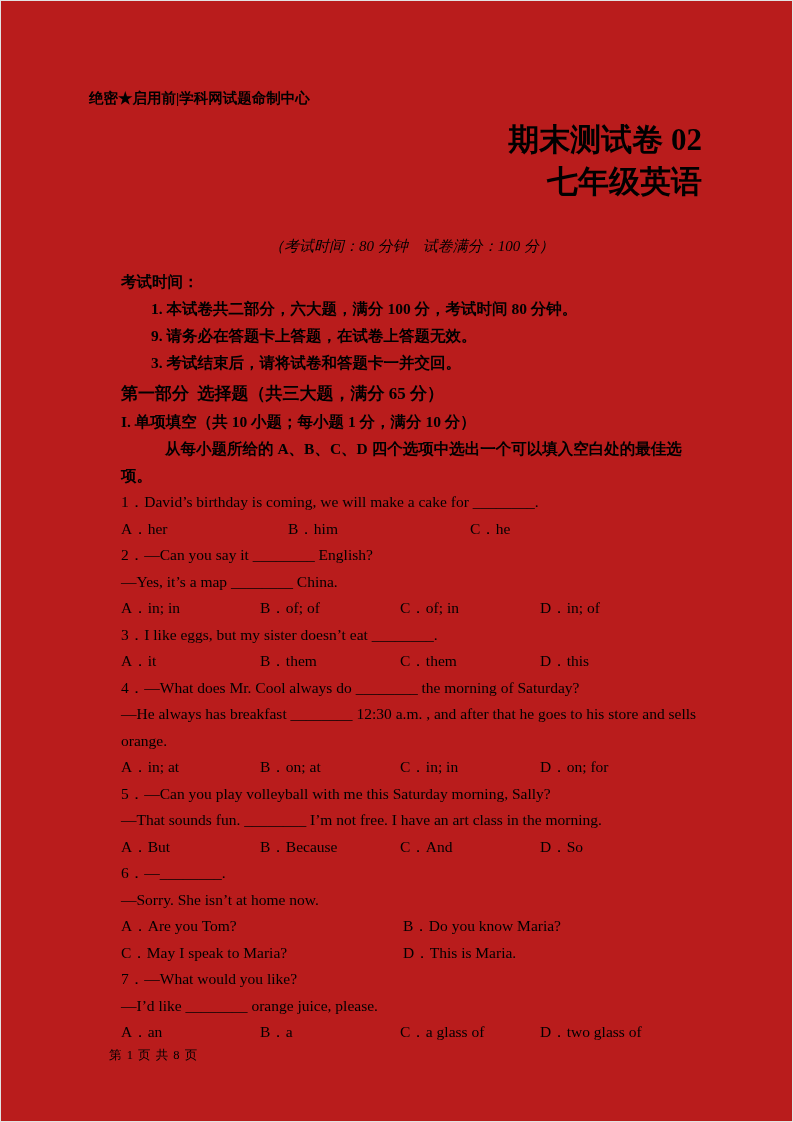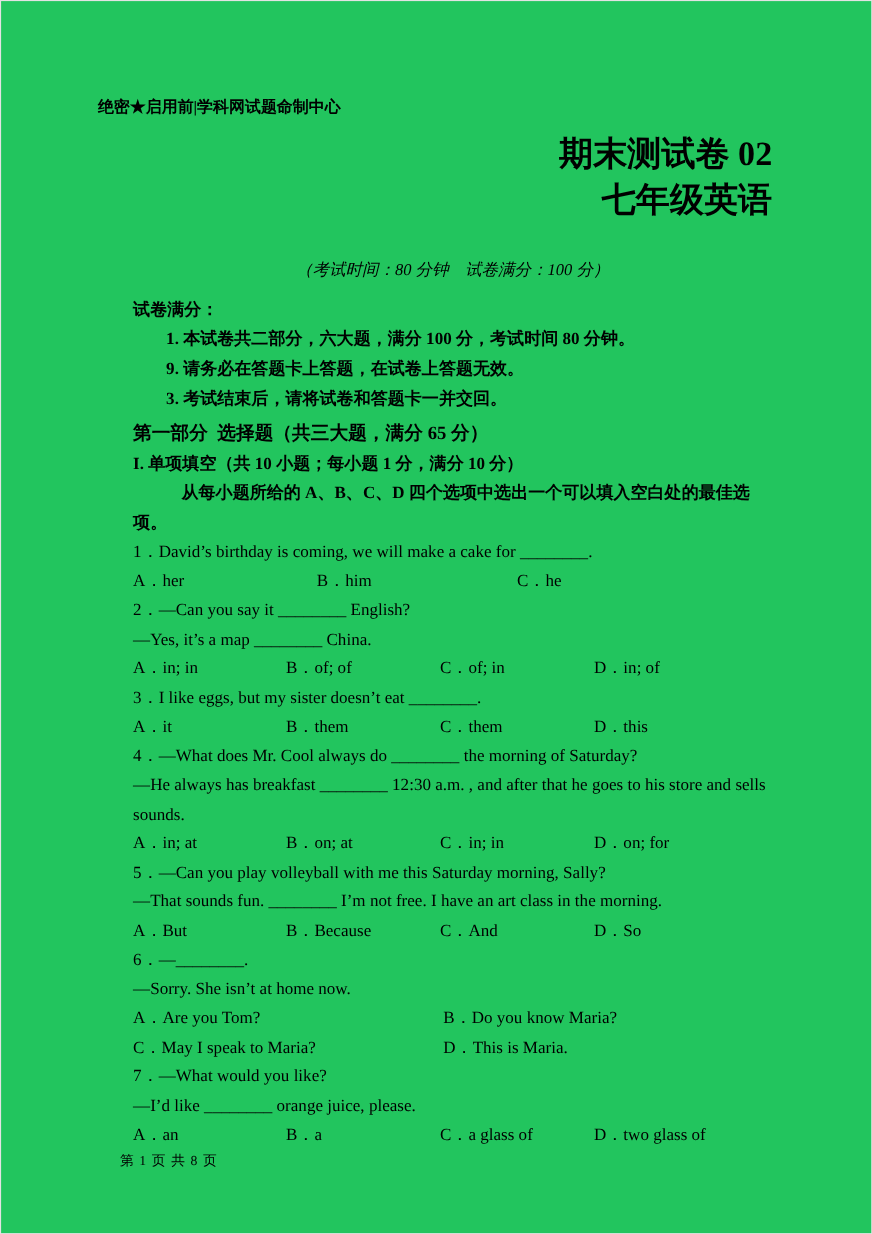--- a/index.html
+++ b/index.html
@@ -6,21 +6,21 @@
     margin: 0;
     padding: 0;
     background: #f2f2f2;
   }
   .page {
     position: relative;
     width: 793px;
     height: 1122px;
     box-sizing: border-box;
     margin: 0 auto;
-    background: #22c55e;
+    background: #b91c1c;
     border: 1px solid #e3e3e3;
     padding: 88px 90px 0 120px;
     font-family: "Liberation Serif", "DejaVu Serif", serif;
     color: #000000;
     overflow: hidden;
   }
   .secret-header {
     margin-left: -32px;
     font-weight: bold;
     font-size: 14.5px;
@@ -113,21 +113,21 @@
 
 <div class="page">
 
   <div class="secret-header">绝密★启用前|学科网试题命制中心</div>
 
   <h1 class="title">期末测试卷 02</h1>
   <h1 class="subtitle">七年级英语</h1>
 
   <div class="exam-info">（考试时间：80 分钟　试卷满分：100 分）</div>
 
-  <div class="notice-heading">试卷满分：</div>
+  <div class="notice-heading">考试时间：</div>
   <div class="notice-item">1. 本试卷共二部分，六大题，满分 100 分，考试时间 80 分钟。</div>
   <div class="notice-item">9. 请务必在答题卡上答题，在试卷上答题无效。</div>
   <div class="notice-item">3. 考试结束后，请将试卷和答题卡一并交回。</div>
 
   <div class="part-heading">第一部分  选择题（共三大题，满分 65 分）</div>
   <div class="section-heading">I. 单项填空（共 10 小题；每小题 1 分，满分 10 分）</div>
   <div class="instruction">从每小题所给的 A、B、C、D 四个选项中选出一个可以填入空白处的最佳选项。</div>
 
   <div class="question">
     <p class="stem">1．David’s birthday is coming, we will make a cake for ________.</p>
@@ -155,21 +155,21 @@
       <span class="opt">A．it</span>
       <span class="opt">B．them</span>
       <span class="opt">C．them</span>
       <span class="opt">D．this</span>
     </div>
   </div>
 
   <div class="question">
     <p class="stem">4．—What does Mr. Cool always do ________ the morning of Saturday?</p>
     <p class="stem">—He always has breakfast ________ 12:30 a.m. , and after that he goes to his store and sells</p>
-    <p class="stem">sounds.</p>
+    <p class="stem">orange.</p>
     <div class="opts c4">
       <span class="opt">A．in; at</span>
       <span class="opt">B．on; at</span>
       <span class="opt">C．in; in</span>
       <span class="opt">D．on; for</span>
     </div>
   </div>
 
   <div class="question">
     <p class="stem">5．—Can you play volleyball with me this Saturday morning, Sally?</p>

